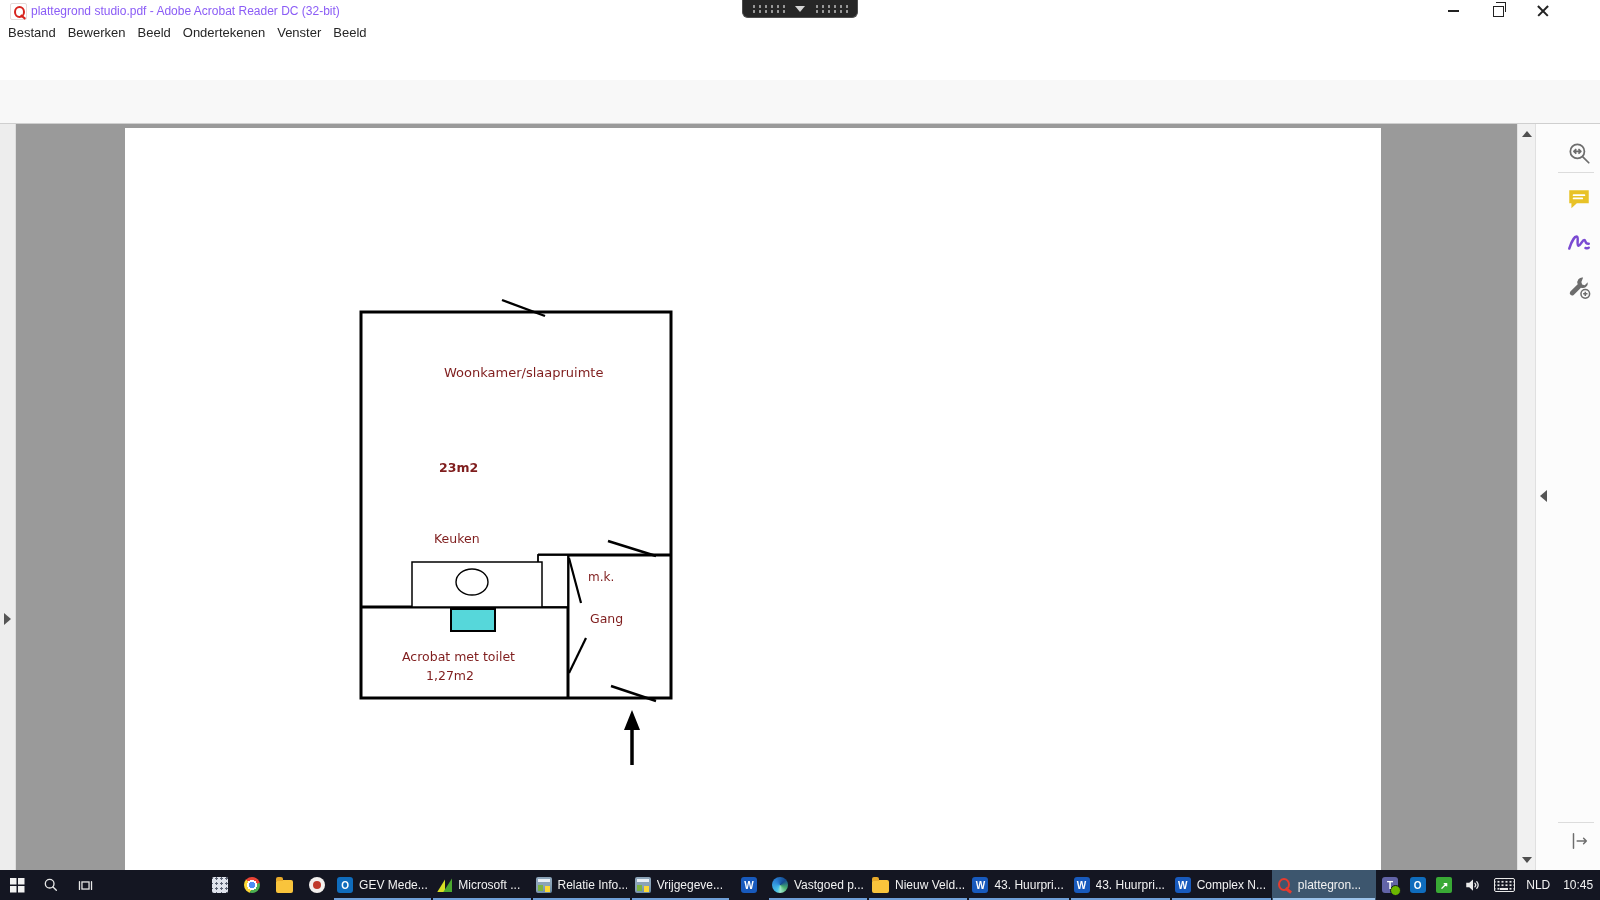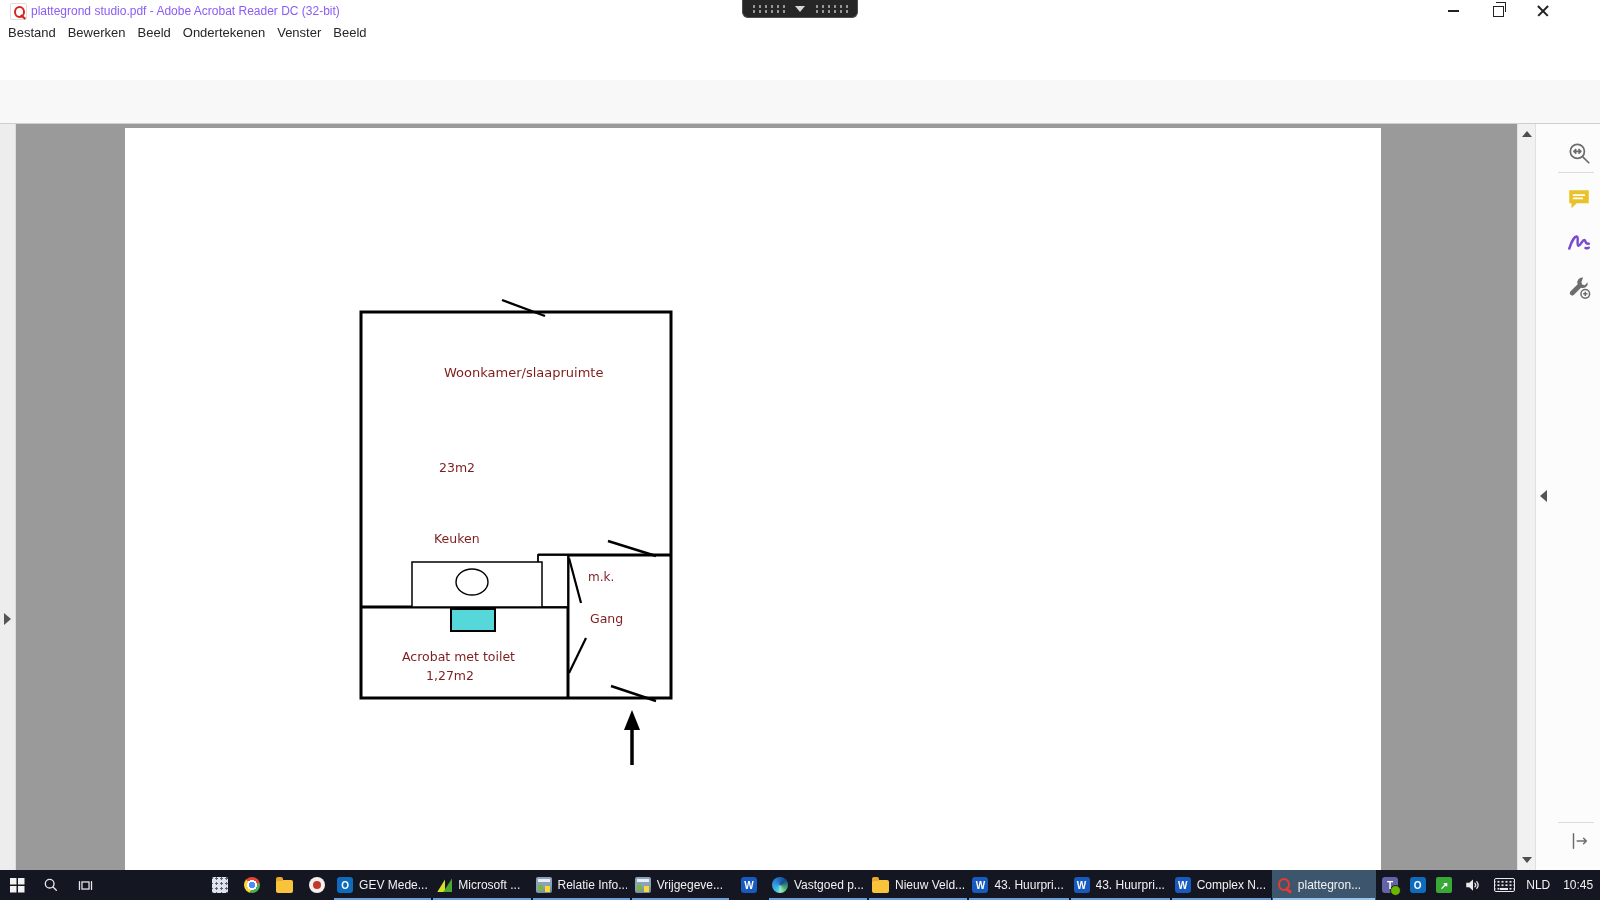--- a/index.html
+++ b/index.html
@@ -274,21 +274,21 @@
     <line x1="224" y1="268" x2="236" y2="313" stroke="#000" stroke-width="2.2"></line>
     <line x1="224" y1="383" x2="241" y2="348" stroke="#000" stroke-width="2.2"></line>
     <line x1="263" y1="251" x2="311" y2="266" stroke="#000" stroke-width="2.5"></line>
     <line x1="266" y1="396" x2="311" y2="411" stroke="#000" stroke-width="2.5"></line>
 
     <line x1="287" y1="475" x2="287" y2="434" stroke="#000" stroke-width="3.5"></line>
     <polygon points="287,420 279,440 295,440" fill="#000"></polygon>
   </svg>
 
   <div class="plan-label" style="left:444px;top:365px;font-size:13px;">Woonkamer/slaapruimte</div>
-  <div class="plan-label" style="left:439px;top:460px;">23m2</div>
+  <div class="plan-label" style="left:439px;top:460px;font-weight:bold;">23m2</div>
   <div class="plan-label" style="left:434px;top:531px;">Keuken</div>
   <div class="plan-label" style="left:540px;top:570px;font-size:12px;margin-left:48px;">m.k.</div>
   <div class="plan-label" style="left:590px;top:611px;">Gang</div>
   <div class="plan-label" style="left:402px;top:649px;">Acrobat met toilet</div>
   <div class="plan-label" style="left:426px;top:668px;">1,27m2</div>
 
   <div class="vscroll">
     <span class="tri-up"></span>
     <span class="tri-down"></span>
   </div>

